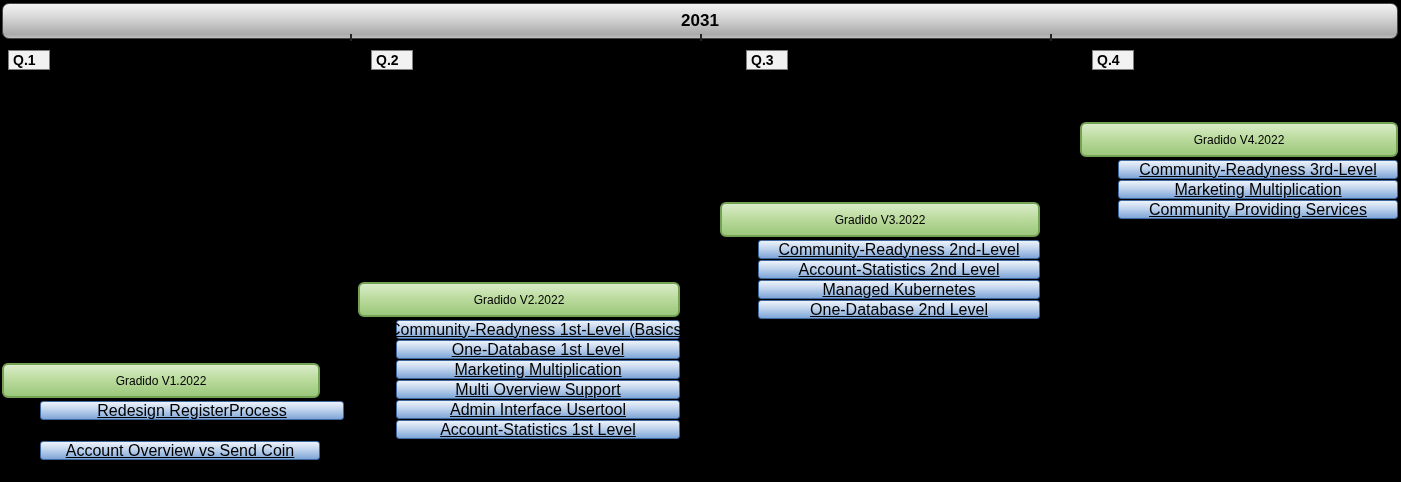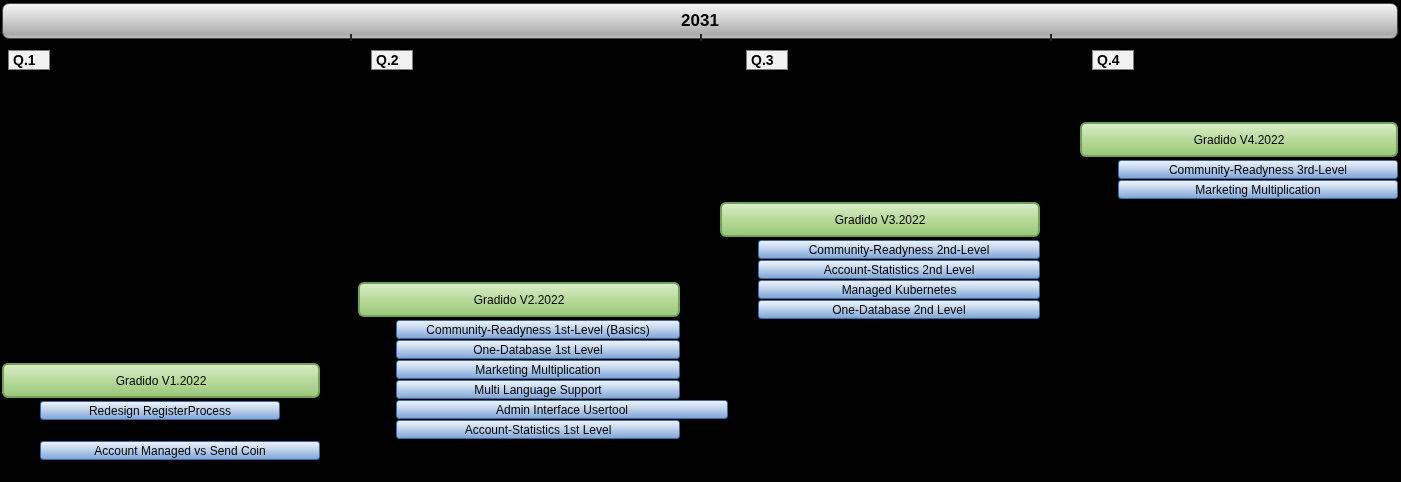--- a/index.html
+++ b/index.html
@@ -72,51 +72,53 @@
 
   .feature-row {
     position: absolute;
     height: 19px;
     border: 1px solid #3f67a0;
     border-radius: 3px;
     background: linear-gradient(to bottom, #edf3fb 0%, #c5d7ee 40%, #7fa6d8 100%);
     display: flex;
     align-items: center;
     justify-content: center;
-    font-size: 12px;
+    font-size: 16px;
     color: #000000;
     white-space: nowrap;
+    text-decoration: underline;
   }
 </style>
 </head>
 <body>
 
 <div id="canvas">
   <div class="year-bar">
     <span>2031</span>
   </div>
 
 <div class="tick" style="left: 350px;"></div>
     <div class="tick" style="left: 700px;"></div>
     <div class="tick" style="left: 1050px;"></div>
     <div class="q-label" style="left: 8px; top: 50px;">Q.1</div>
     <div class="q-label" style="left: 371px; top: 50px;">Q.2</div>
     <div class="q-label" style="left: 731px; top: 50px; margin-left: 15px;">Q.3</div>
     <div class="q-label" style="left: 1092px; top: 50px;">Q.4</div>
     <div class="release-header" style="left: 2px; top: 363px; width: 318px;">Gradido V1.2022</div>
-    <div class="feature-row" style="left: 40px; top: 401px; width: 240px;">Redesign RegisterProcess</div>
-    <div class="feature-row" style="left: 40px; top: 441px; width: 280px;">Account Managed vs Send Coin</div>
+    <div class="feature-row" style="left: 40px; top: 401px; width: 304px;">Redesign RegisterProcess</div>
+    <div class="feature-row" style="left: 40px; top: 441px; width: 280px;">Account Overview vs Send Coin</div>
     <div class="release-header" style="left: 358px; top: 282px; width: 322px;">Gradido V2.2022</div>
     <div class="feature-row" style="left: 396px; top: 320px; width: 284px;">Community-Readyness 1st-Level (Basics)</div>
     <div class="feature-row" style="left: 396px; top: 340px; width: 284px;">One-Database 1st Level</div>
     <div class="feature-row" style="left: 396px; top: 360px; width: 284px;">Marketing Multiplication</div>
-    <div class="feature-row" style="left: 396px; top: 380px; width: 284px;">Multi Language Support</div>
-    <div class="feature-row" style="left: 396px; top: 400px; width: 332px;">Admin Interface Usertool</div>
+    <div class="feature-row" style="left: 396px; top: 380px; width: 284px;">Multi Overview Support</div>
+    <div class="feature-row" style="left: 396px; top: 400px; width: 284px;">Admin Interface Usertool</div>
     <div class="feature-row" style="left: 396px; top: 420px; width: 284px;">Account-Statistics 1st Level</div>
     <div class="release-header" style="left: 720px; top: 202px; width: 320px;">Gradido V3.2022</div>
     <div class="feature-row" style="left: 758px; top: 240px; width: 282px;">Community-Readyness 2nd-Level</div>
     <div class="feature-row" style="left: 758px; top: 260px; width: 282px;">Account-Statistics 2nd Level</div>
     <div class="feature-row" style="left: 758px; top: 280px; width: 282px;">Managed Kubernetes</div>
     <div class="feature-row" style="left: 758px; top: 300px; width: 282px;">One-Database 2nd Level</div>
     <div class="release-header" style="left: 1080px; top: 122px; width: 318px;">Gradido V4.2022</div>
     <div class="feature-row" style="left: 1118px; top: 160px; width: 280px;">Community-Readyness 3rd-Level</div>
     <div class="feature-row" style="left: 1118px; top: 180px; width: 280px;">Marketing Multiplication</div>
+    <div class="feature-row" style="left: 1118px; top: 200px; width: 280px;">Community Providing Services</div>
   </div>
 
 </body></html>

